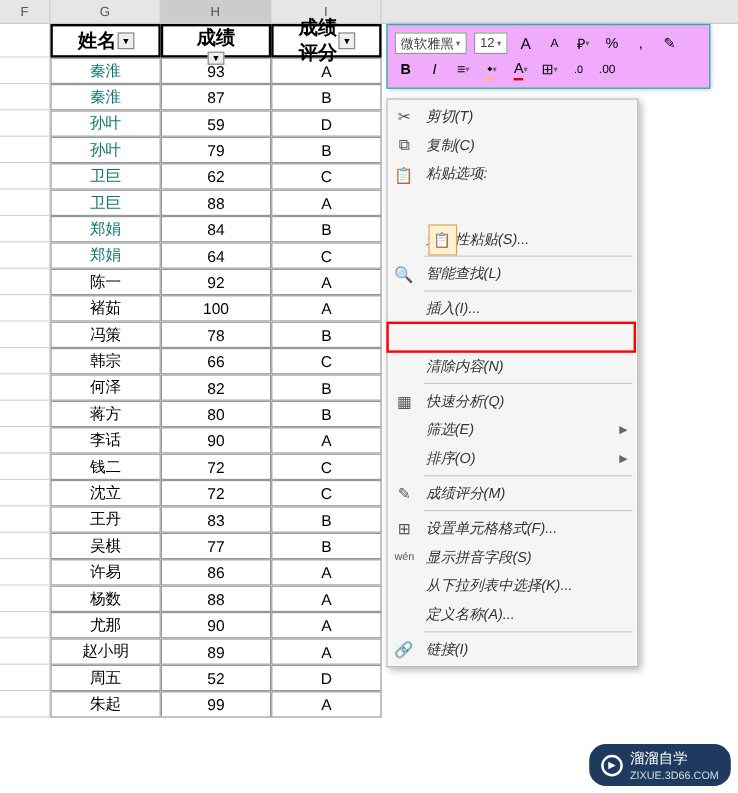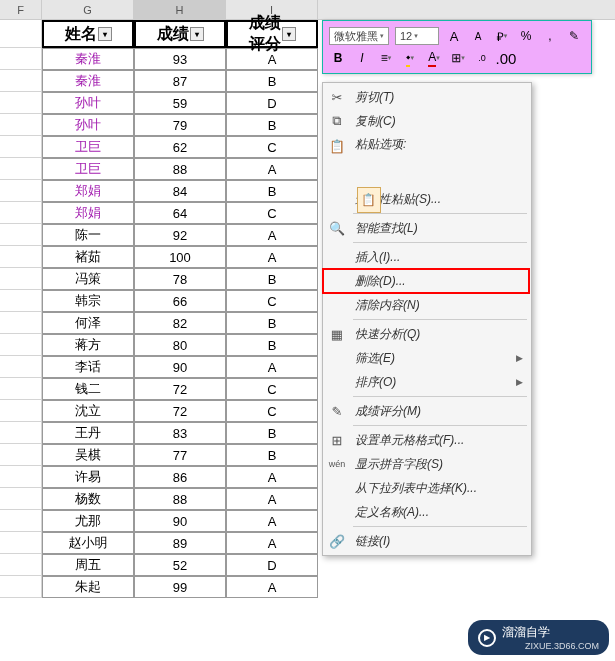--- a/index.html
+++ b/index.html
@@ -11,59 +11,59 @@
 .ch-f { width: 42px; }
 .ch-g { width: 92px; }
 .ch-h { width: 92px; background: #ccc; }
 .ch-i { width: 92px; }
 
 .row { display: flex; height: 22px; }
 .rowh { height: 28px; }
 .cell { border: 1px solid #999; display: flex; align-items: center; justify-content: center; font-size: 13px; }
 .cell-f { width: 42px; border: none; border-right: 1px solid #d4d4d4; border-bottom: 1px solid #d4d4d4; }
 .cell-g { width: 92px; }
-.cell-h { width: 92px; }
+.cell-h { width: 92px; flex-direction: column; }
 .cell-i { width: 92px; align-items: center; }
 
 .header-cell { background: #fff; font-weight: bold; font-size: 16px; border: 2px solid #000; position: relative; justify-content: space-between; padding: 0 20px; }
 .header-cell span { flex: 1; text-align: center; }
 .filter-btn { width: 14px; height: 14px; border: 1px solid #888; background: #eee; display: flex; align-items: center; justify-content: center; font-size: 8px; }
 
-.pink { background: #f8c7ce; color: #a21caf; }
+.pink { background: #f8c7ce; color: #0f766e; }
 .selected { background: #cacaca; }
 
 .data-cell { background: #fff; }
 
 
 .mini-toolbar { position: absolute; left: 322px; top: 20px; width: 270px; background: #f0abfc; border: 1px solid #14b8a6; padding: 4px 6px; box-shadow: 1px 1px 4px rgba(0,0,0,0.2); }
 .tb-row { display: flex; align-items: center; gap: 6px; height: 22px; }
 .tb-item { display: flex; align-items: center; gap: 2px; font-size: 11px; color: #444; }
 .tb-font { border: 1px solid #999; background: #fff; padding: 1px 4px; width: 60px; height: 18px; font-size: 11px; }
-.tb-size { border: 1px solid #999; background: #fff; padding: 1px 4px; width: 44px; height: 18px; font-size: 11px; }
+.tb-size { border: 1px solid #999; background: #fff; padding: 1px 4px; width: 28px; height: 18px; font-size: 11px; }
 .tb-btn { width: 18px; height: 18px; display: flex; align-items: center; justify-content: center; border: 1px solid transparent; font-size: 12px;}
 .dd { font-size: 7px; color: #666; }
 .color-bar-red { border-bottom: 2px solid #d00; padding-bottom: 1px; }
 .color-bar-yellow { border-bottom: 2px solid #fc0; padding-bottom: 1px; }
 
 
 .context-menu { position: absolute; left: 322px; top: 82px; width: 210px; background: #f5f5f5; border: 1px solid #bbb; box-shadow: 2px 2px 6px rgba(0,0,0,0.3); padding: 2px 0; }
 .cm-item { display: flex; align-items: center; height: 24px; padding: 0 8px 0 4px; gap: 8px; font-size: 12px; color: #333; }
 .cm-icon { width: 20px; height: 20px; display: flex; align-items: center; justify-content: center; font-size: 13px; color: #555; }
 .cm-label { flex: 1; font-style: italic; }
 .cm-arrow { font-size: 9px; color: #666; }
 .cm-sep { height: 1px; background: #ccc; margin: 2px 4px 2px 30px; }
 .cm-paste-opt { height: 36px; align-items: flex-start; padding-top: 3px;}
 .cm-paste-icon-box { position: absolute; left: 34px; margin-top: 18px; width: 24px; height: 26px; border: 1px solid #d4a95a; background: #fff0d4; display: flex; align-items: center; justify-content: center; }
 
 .highlight-box { position: absolute; left: 322px; top: 268px; width: 208px; height: 26px; border: 2px solid #f00; pointer-events: none; }
 
 
 .watermark { position: absolute; right: 6px; bottom: 6px; background: #1e3a5f; color: #fff; border-radius: 14px; padding: 4px 10px; display: flex; align-items: center; gap: 6px; font-size: 12px; }
 .watermark .play { width: 18px; height: 18px; border: 2px solid #fff; border-radius: 50%; display: flex; align-items: center; justify-content: center; font-size: 8px; }
-.watermark .sub { font-size: 9px; opacity: 0.8; display: block; margin-left: 23px; }
+.watermark .sub { font-size: 9px; opacity: 0.8; display: block; }
 </style>
 </head>
 <body>
 
 <div class="sheet">
   <div class="col-headers">
     <div class="col-header ch-f">F</div>
     <div class="col-header ch-g">G</div>
     <div class="col-header ch-h">H</div>
     <div class="col-header ch-i">I</div>
@@ -269,21 +269,21 @@
       </div>
     <div class="tb-btn">
         <span class="color-bar-red">A</span>
         <span class="dd">▾</span>
       </div>
     <div class="tb-btn">
         <span>⊞</span>
         <span class="dd">▾</span>
       </div>
     <div class="tb-btn" style="font-size:9px">.0</div>
-    <div class="tb-btn" style="font-size:15px">.00</div>
+    <div class="tb-btn" style="font-size:10px">.00</div>
   </div>
 </div>
 
 <div class="context-menu">
   <div class="cm-item">
     <div class="cm-icon">✂</div>
     <div class="cm-label">剪切(T)</div>
   </div>
   <div class="cm-item">
     <div class="cm-icon">⧉</div>
@@ -304,21 +304,20 @@
     <div class="cm-icon">🔍</div>
     <div class="cm-label">智能查找(L)</div>
   </div>
   <div class="cm-sep"></div>
   <div class="cm-item">
     <div class="cm-icon"></div>
     <div class="cm-label">插入(I)...</div>
   </div>
   <div class="cm-item">
     <div class="cm-icon"></div>
-    <div class="cm-label">删除(D)...</div>
   </div>
   <div class="cm-item">
     <div class="cm-icon"></div>
     <div class="cm-label">清除内容(N)</div>
   </div>
   <div class="cm-sep"></div>
   <div class="cm-item">
     <div class="cm-icon">▦</div>
     <div class="cm-label">快速分析(Q)</div>
   </div>

